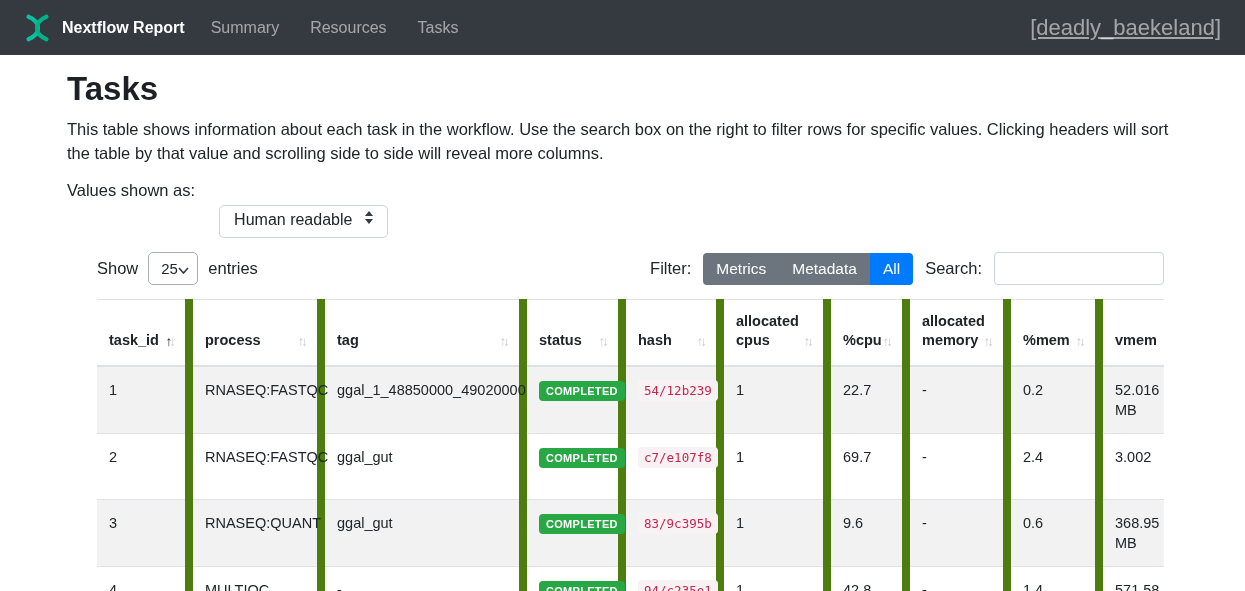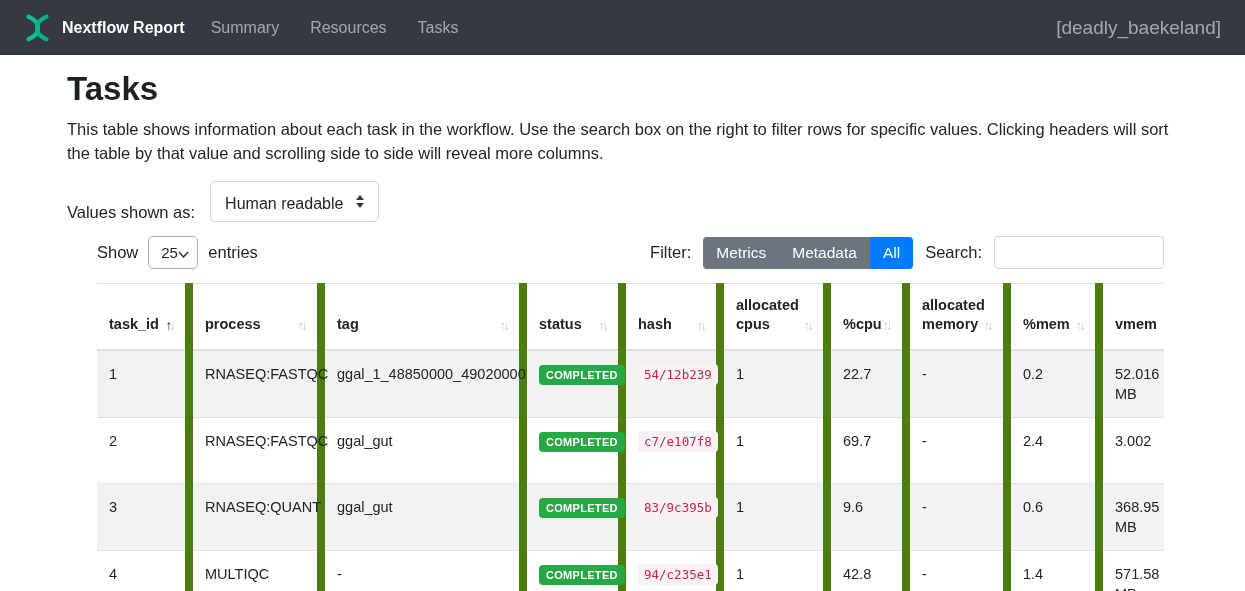--- a/index.html
+++ b/index.html
@@ -5,30 +5,30 @@
   * { box-sizing: border-box; margin: 0; padding: 0; }
   html, body { width: 1245px; height: 591px; overflow: hidden; background: #fff; }
   body { font-family: "Liberation Sans", sans-serif; color: #212529; }
 
   
   .navbar { background: #343a40; height: 55px; display: flex; align-items: center; padding: 0 24px; }
   .brand { display: flex; align-items: center; gap: 11px; color: #fff; font-size: 16px; font-weight: 600; text-decoration: none; }
   .brand svg { display: block; }
   .nav-links { display: flex; gap: 31px; margin-left: 26px; }
   .nav-link { color: rgba(255,255,255,.55); font-size: 16px; text-decoration: none; }
-  .run-name { margin-left: auto; color: rgba(255,255,255,.55); font-size: 19px; }
+  .run-name { margin-left: auto; color: rgba(255,255,255,.55); font-size: 22px; text-decoration: underline; }
 
   
   main { padding: 8px 67px 0; }
   h1 { font-size: 33px; font-weight: 600; line-height: 36px; color: #1d2125; margin-top: 8px; }
   .intro { font-size: 16.5px; line-height: 24px; margin-top: 10px; max-width: 1102px; color: #212529; }
 
-  .values-row { margin-top: 16px; display: flex; align-items: flex-end; gap: 15px; font-size: 16.5px; }
+  .values-row { margin-top: 16px; display: flex; align-items: flex-start; gap: 24px; font-size: 16.5px; }
   .hr-select { display: flex; align-items: center; gap: 12px; border: 1px solid #ced4da; border-radius: 5px;
-               padding: 12px 13px 8px 14px; font-size: 16px; background: #fff; cursor: pointer; }
+               padding: 4px 13px 8px 14px; font-size: 16px; background: #fff; cursor: pointer; margin-top: 24px; }
   .updown { display: block; }
 
   
   .dt-area { margin: 14px 14px 0 30px; }
   .controls { display: flex; align-items: center; }
   .show-group { display: flex; align-items: center; gap: 10px; font-size: 16.5px; }
   .page-select { width: 50px; height: 33px; border: 1px solid #a9afb5; border-radius: 5px; background: #fff;
                  display: flex; align-items: center; justify-content: space-between; padding: 0 9px 0 12px;
                  font-size: 15px; cursor: pointer; }
   .right-controls { margin-left: auto; display: flex; align-items: center; gap: 12px; font-size: 16.5px; }

